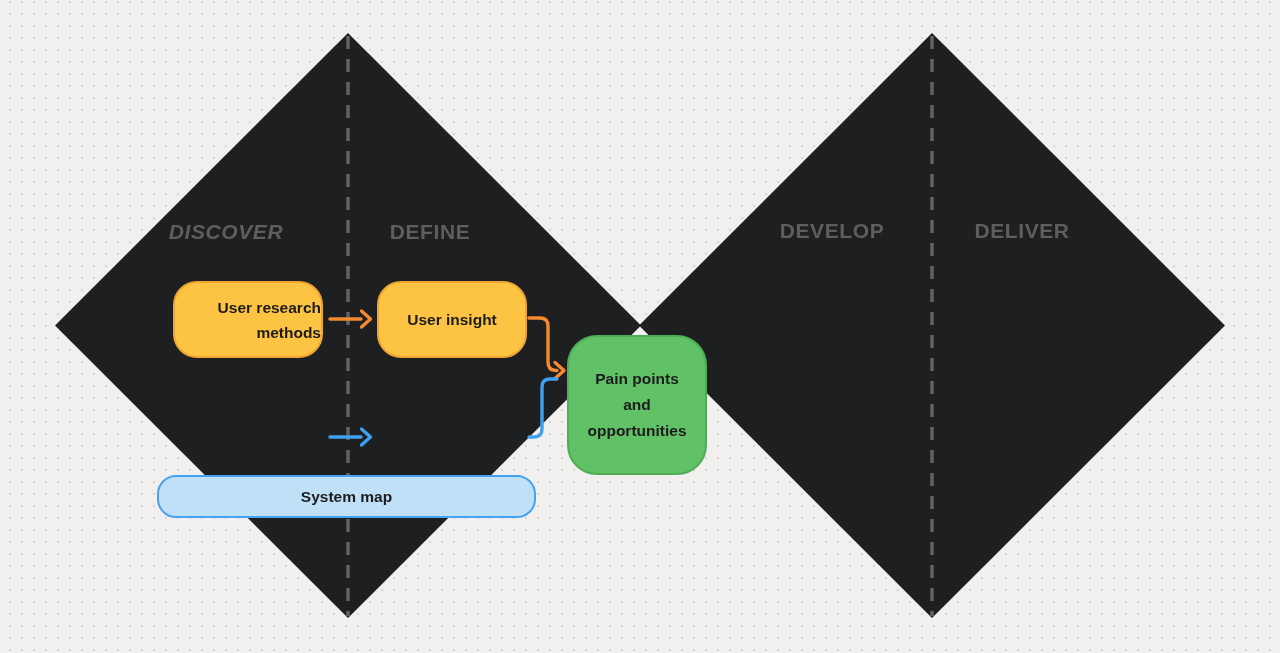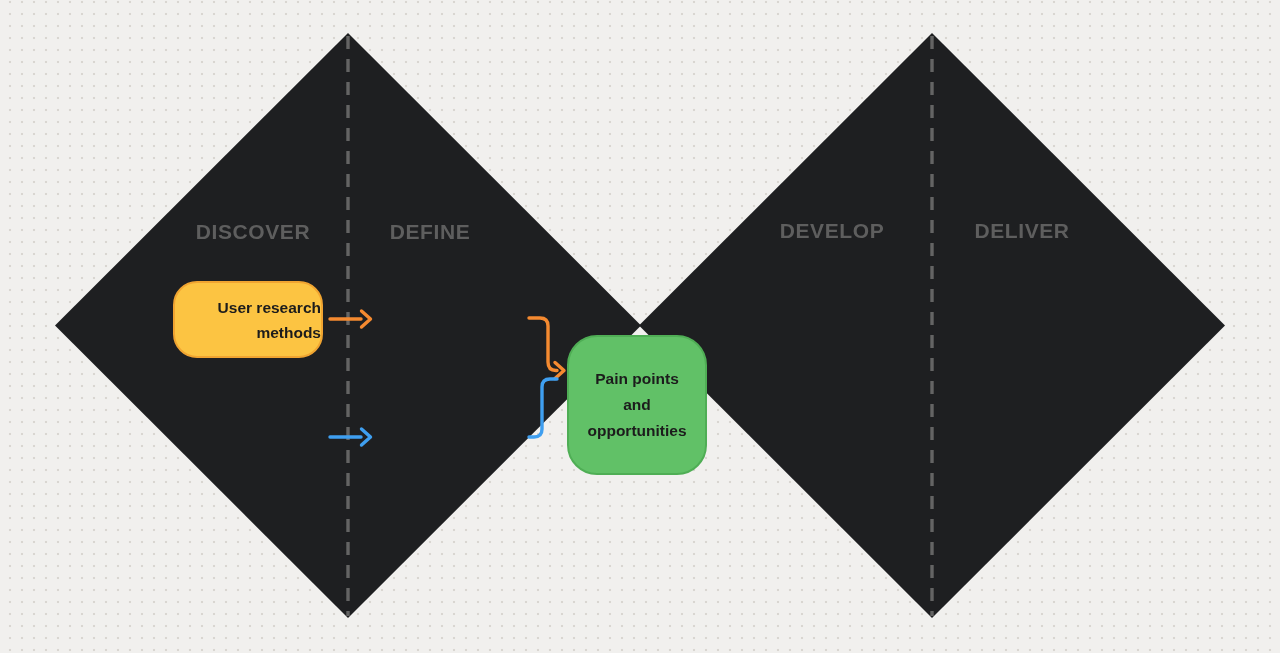--- a/index.html
+++ b/index.html
@@ -107,33 +107,39 @@
 
 <div class="canvas">
 
   <svg class="layer" viewBox="0 0 1280 653">
     <polygon class="diamond" points="348,33 641,325.5 348,618 55,325.5"></polygon>
     <polygon class="diamond" points="932,33 1225,325.5 932,618 639,325.5"></polygon>
     <line class="divider" x1="348" y1="36" x2="348" y2="616"></line>
     <line class="divider" x1="932" y1="36" x2="932" y2="616"></line>
   </svg>
 
-  <div class="phase-label" style="left:253px; top:232px;">DISCOVER</div>
+  <div class="phase-label" style="left:226px; top:232px;font-style:italic;">DISCOVER</div>
   <div class="phase-label" style="left:430px; top:232px;">DEFINE</div>
   <div class="phase-label" style="left:832px; top:231px;">DEVELOP</div>
   <div class="phase-label" style="left:1022px; top:231px;">DELIVER</div>
 
   <div class="node node-yellow" id="user-research">
     <div>User research</div>
     <div>methods</div>
   </div>
 
+  <div class="node node-yellow" id="user-insight">
+    <div>User insight</div>
+  </div>
 
 
 
+  <div class="node node-lightblue" id="system-map">
+    <div>System map</div>
+  </div>
 
   <div class="node node-green" id="pain-points">
     <div>Pain points</div>
     <div>and</div>
     <div>opportunities</div>
   </div>
 
   <svg class="layer" viewBox="0 0 1280 653" style="pointer-events:none;">
     <g>
       <path class="arrow-orange-stroke" d="M330 319 H361"></path>

